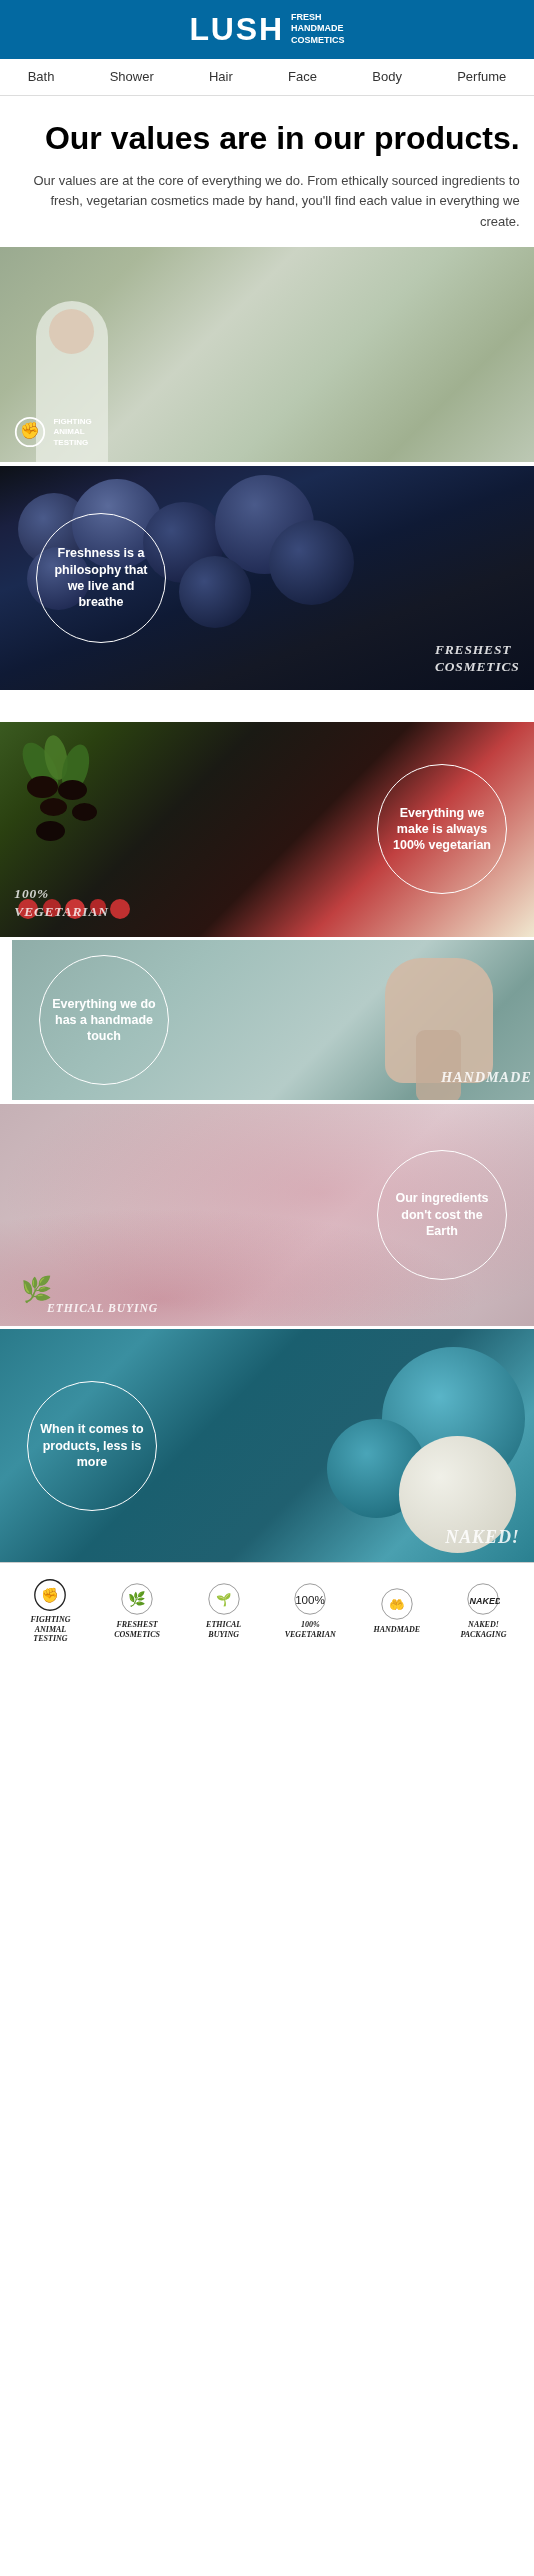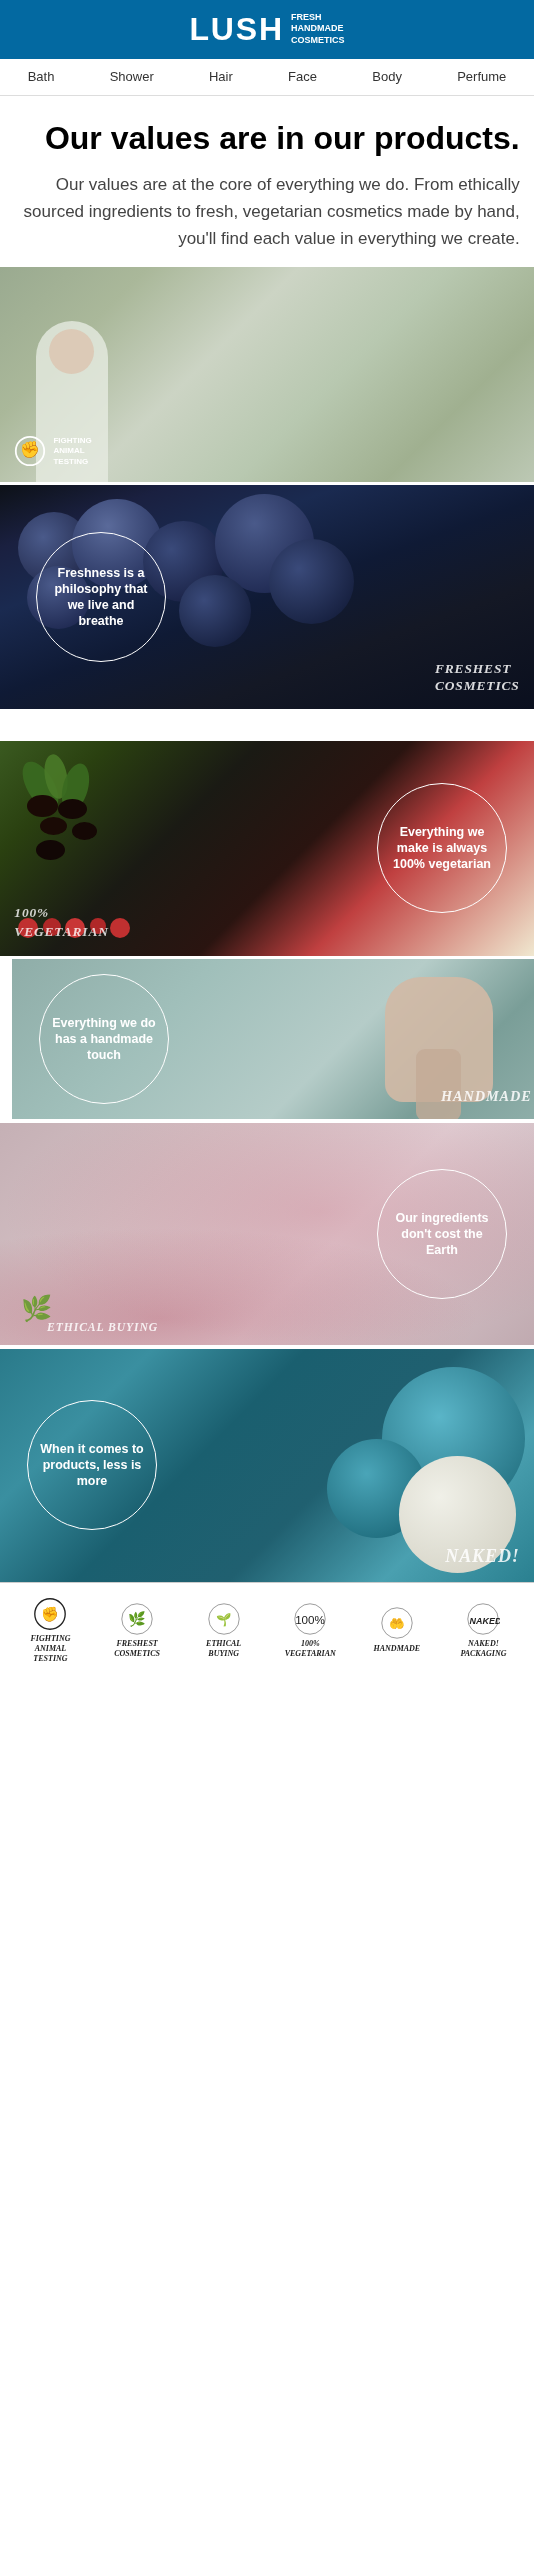--- a/index.html
+++ b/index.html
@@ -11,21 +11,21 @@
     .logo-lush { color: #fff; font-size: 32px; font-weight: 900; letter-spacing: 1.8px; }
     .logo-tagline { display: flex; flex-direction: column; color: #fff; font-size: 9px; font-weight: bold; text-transform: uppercase; line-height: 1.3; }
 
     
     .nav { border-bottom: 0.9px solid #ddd; display: flex; align-items: center; justify-content: space-around; padding: 9px 0; }
     .nav-item { font-size: 13px; color: #333; text-decoration: none; cursor: pointer; padding: 1.8px 3.6px; }
 
     
     .hero-section { padding: 25px 14.3px 14.3px; text-align: right; }
     .hero-title { font-size: 32px; font-weight: 900; line-height: 1.1; color: #000; margin-bottom: 14.3px; }
-    .hero-desc { font-size: 17px; color: #444; line-height: 1.6; }
+    .hero-desc { font-size: 13px; color: #444; line-height: 1.6; }
 
     
     .value-section { position: relative; width: 534px; height: 206px; overflow: hidden; margin-bottom: 0; }
 
     
     .img-fighting { background: linear-gradient(135deg, #b8c4b0 0%, #a8b89a 30%, #c5cfc0 60%, #d0d8cc 100%); position: relative; }
     .img-freshness { background: linear-gradient(160deg, #1a1a2e 0%, #2d1b4e 20%, #1e3a5f 40%, #2c4875 60%, #0f2a45 80%, #1a1a35 100%); }
     .img-handmade { background: linear-gradient(135deg, #8fada8 0%, #a0bab5 30%, #b5ccc8 60%, #7a9e98 100%); }
     .img-naked { background: linear-gradient(135deg, #4a8fa0 0%, #5aa0b0 20%, #2a6a7a 40%, #1a5060 60%, #6ab0c0 80%, #3a8090 100%); }
 

